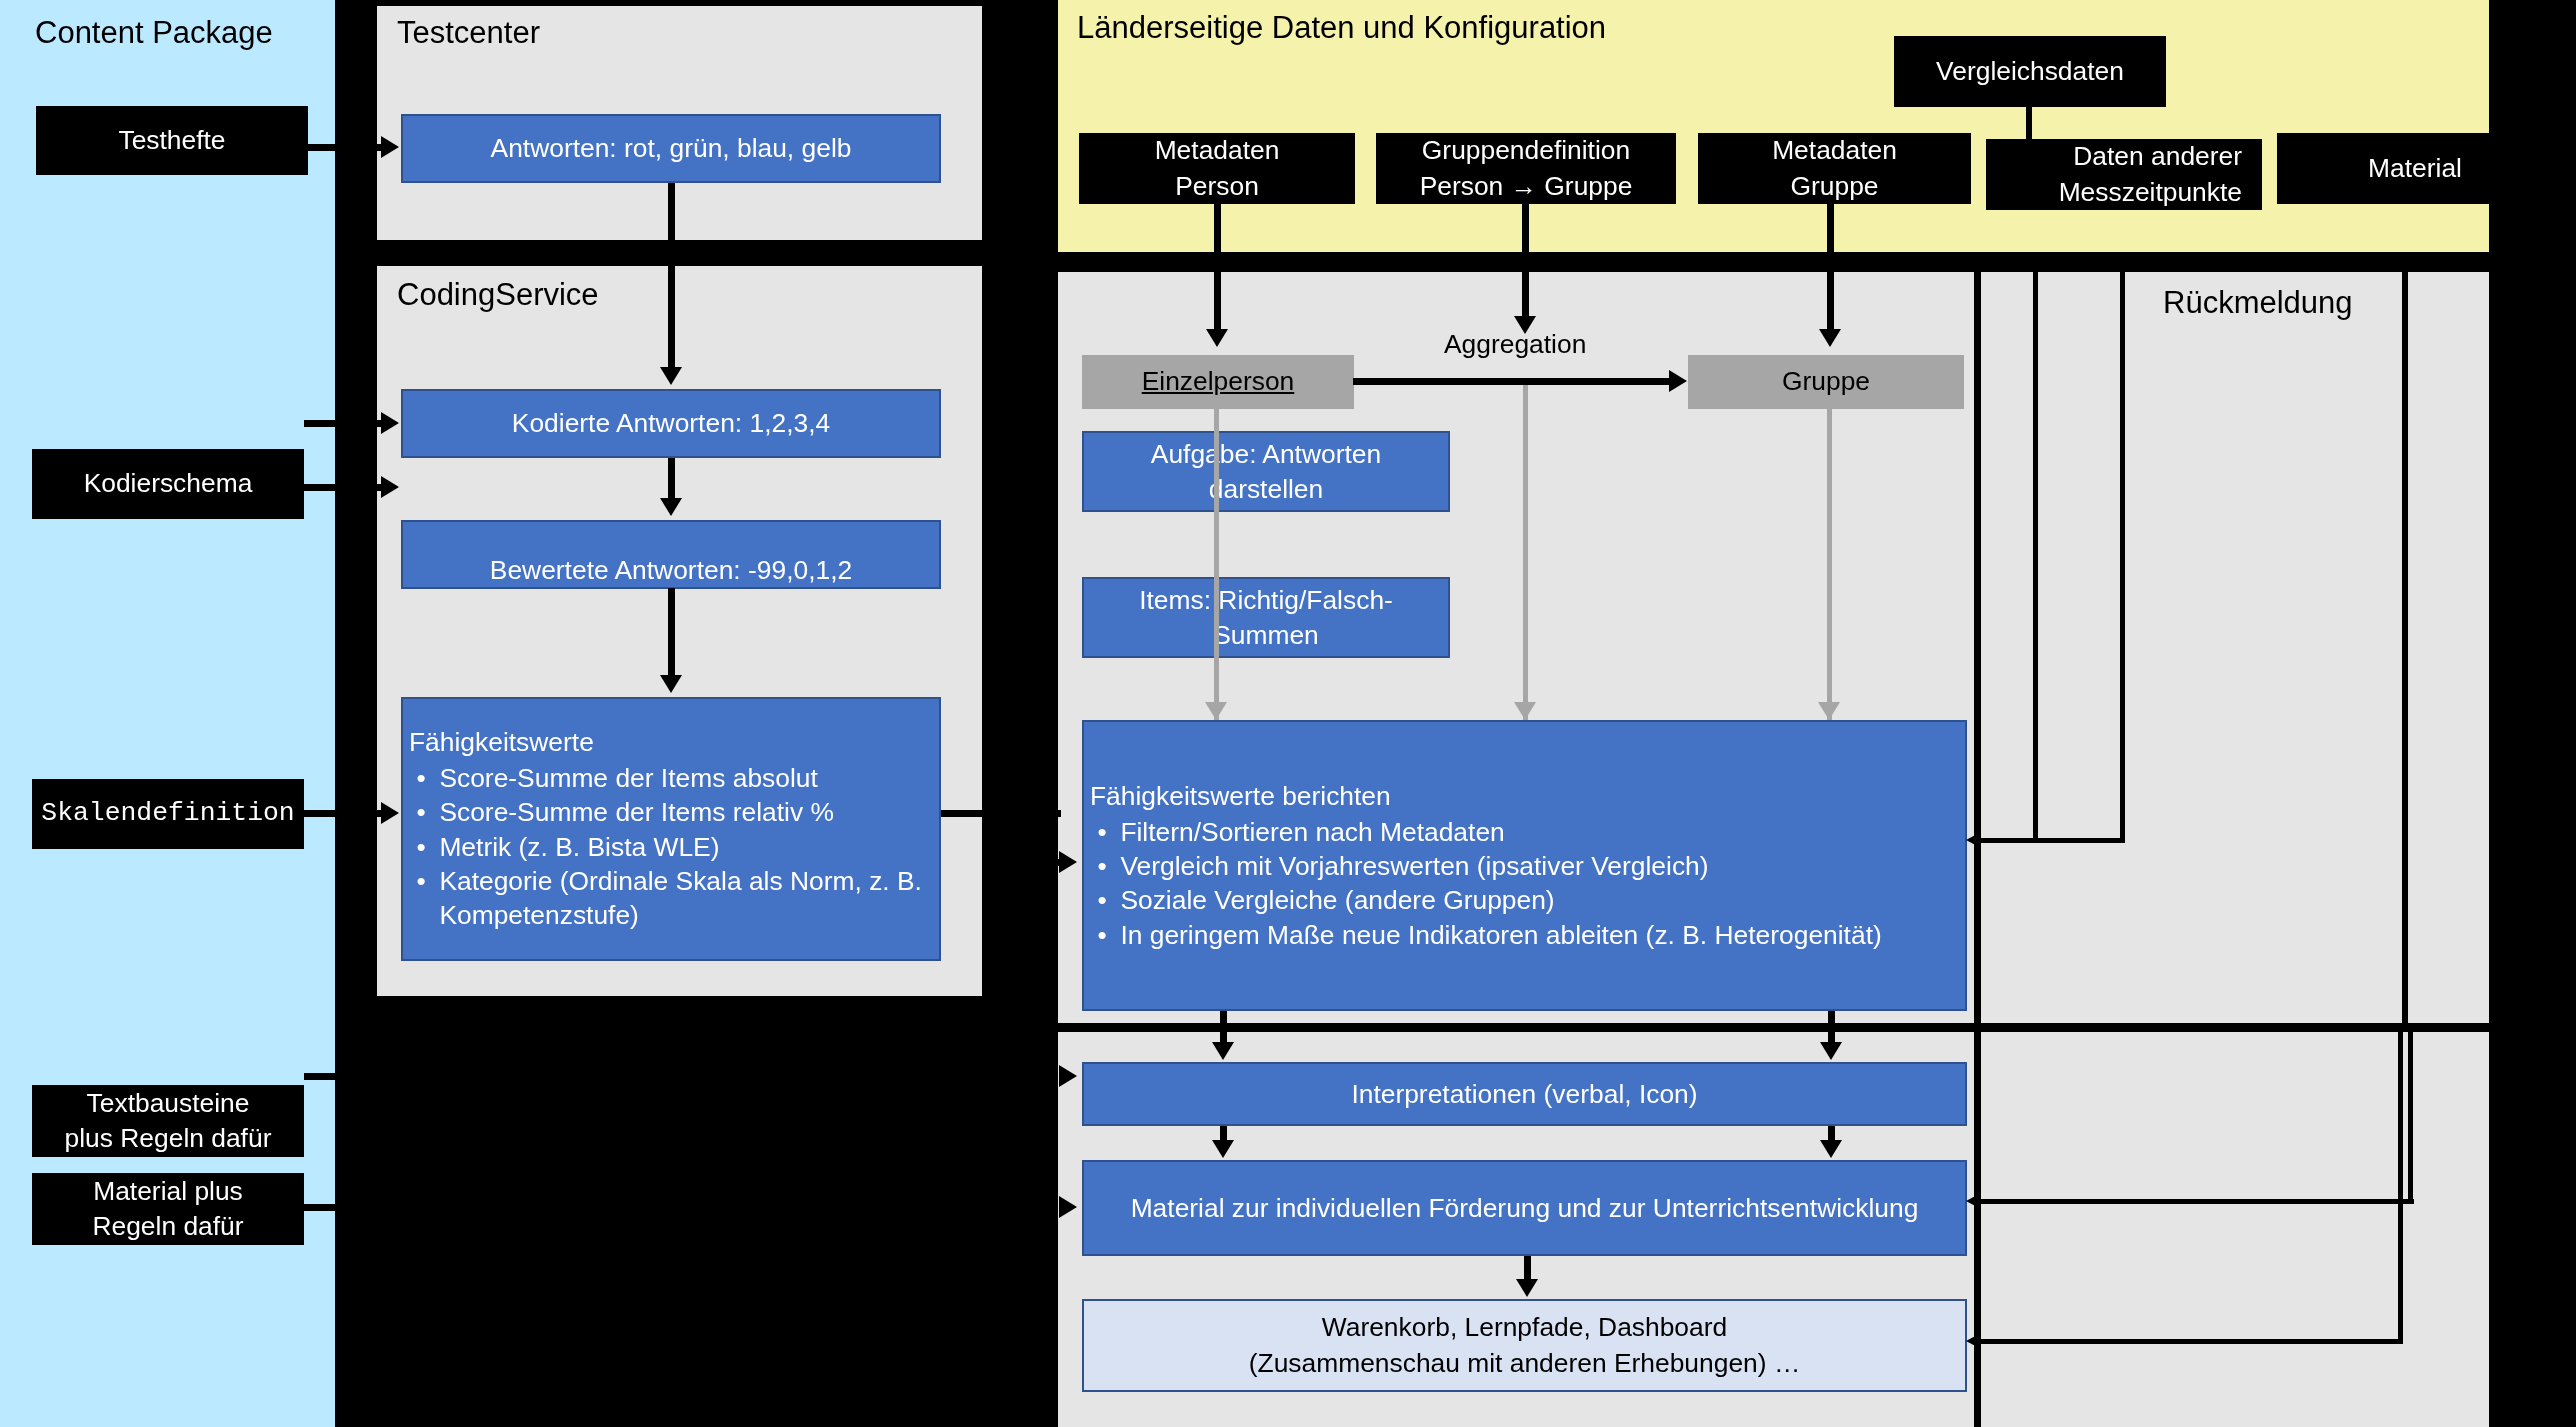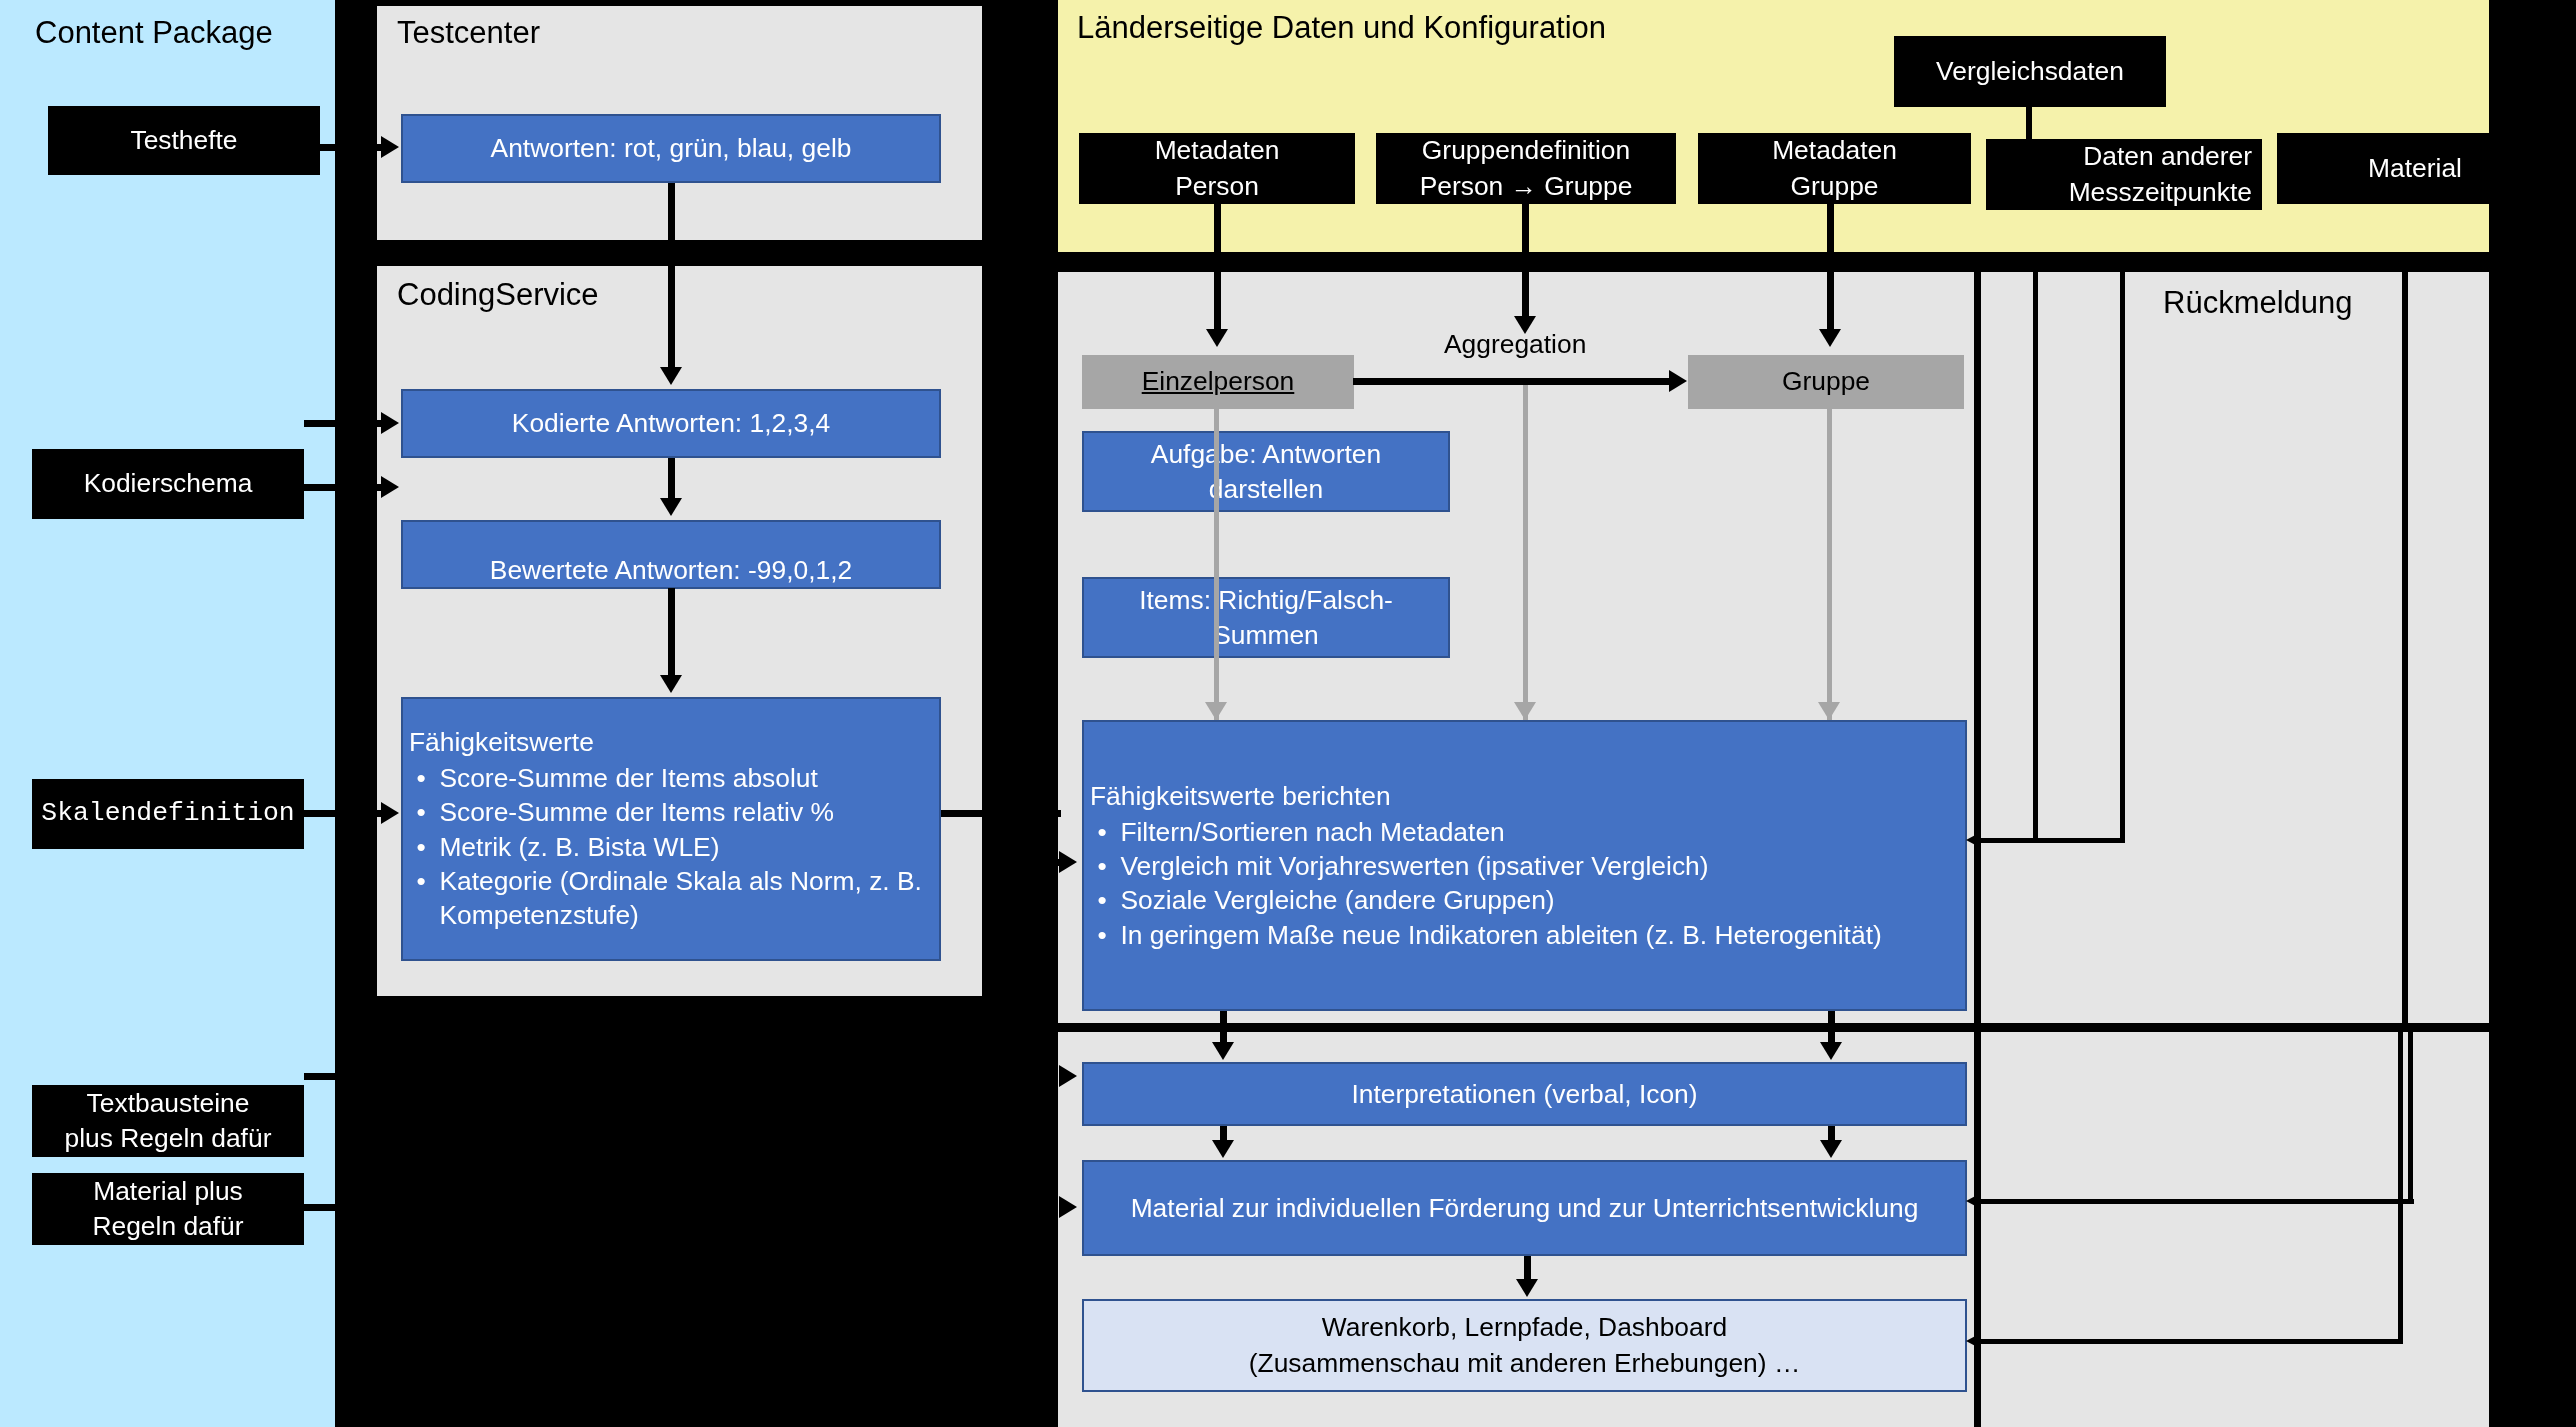--- a/index.html
+++ b/index.html
@@ -9,21 +9,21 @@
   
   .panel{position:absolute;}
   .cyan{background:#bbe9ff;}
   .gray{background:#e5e5e5;}
   .yellow{background:#f5f2ab;}
 
   .panel-title{position:absolute;color:#000;font-size:31px;line-height:1;white-space:nowrap;}
 
   
   .node{position:absolute;box-sizing:border-box;display:flex;align-items:center;justify-content:center;text-align:center;}
-  .node .lbl{width:100%;padding:0 10px;}
+  .node .lbl{width:100%;padding:0 20px;}
 
   .black{background:#000;color:#fff;font-size:26.4px;line-height:1.34;}
   .blue{background:#4472c4;border:2.4px solid #2f528f;color:#fff;font-size:26.4px;line-height:1.3;}
   .lightblue{background:#d9e2f3;border:2.4px solid #2f528f;color:#000;font-size:26.4px;line-height:1.34;}
   .graybox{background:#a6a6a6;color:#000;font-size:26.4px;line-height:1.2;}
 
   .node.bullets{justify-content:flex-start;text-align:left;}
   .node.bullets .lbl{padding:0;}
   .bx-title{display:block;padding:0 0 1.2px 6px;}
   ul.b{margin:0;padding:0 4.8px 0 34px;list-style:none;}
@@ -59,21 +59,21 @@
   <div class="panel-title" style="left:1077px;top:12px;">Länderseitige Daten und Konfiguration</div>
 
   <div class="panel gray" style="left:1058px;top:272px;width:916px;height:751px;"></div>
   <div class="panel gray" style="left:1981px;top:272px;width:421px;height:751px;"></div>
   <div class="panel gray" style="left:2408px;top:272px;width:168px;height:751px;"></div>
   <div class="panel-title" style="left:2163px;top:287px;">Rückmeldung</div>
 
   <div class="panel gray" style="left:1058px;top:1032px;width:916px;height:395px;"></div>
   <div class="panel gray" style="left:1981px;top:1032px;width:595px;height:395px;"></div>
 
-  <div class="node black" style="left:48px;top:106px;width:272px;height:69px;">
+  <div class="node black" style="left:36px;top:106px;width:272px;height:69px;">
     <span class="lbl">Testhefte</span>
   </div>
 
   <div class="node black" style="left:32px;top:449px;width:272px;height:70px;">
     <span class="lbl">Kodierschema</span>
   </div>
 
   <div class="node black" style="left:32px;top:779px;width:272px;height:70px;font-family:Liberation Mono, monospace;">
     <span class="lbl">Skalendefinition</span>
   </div>

